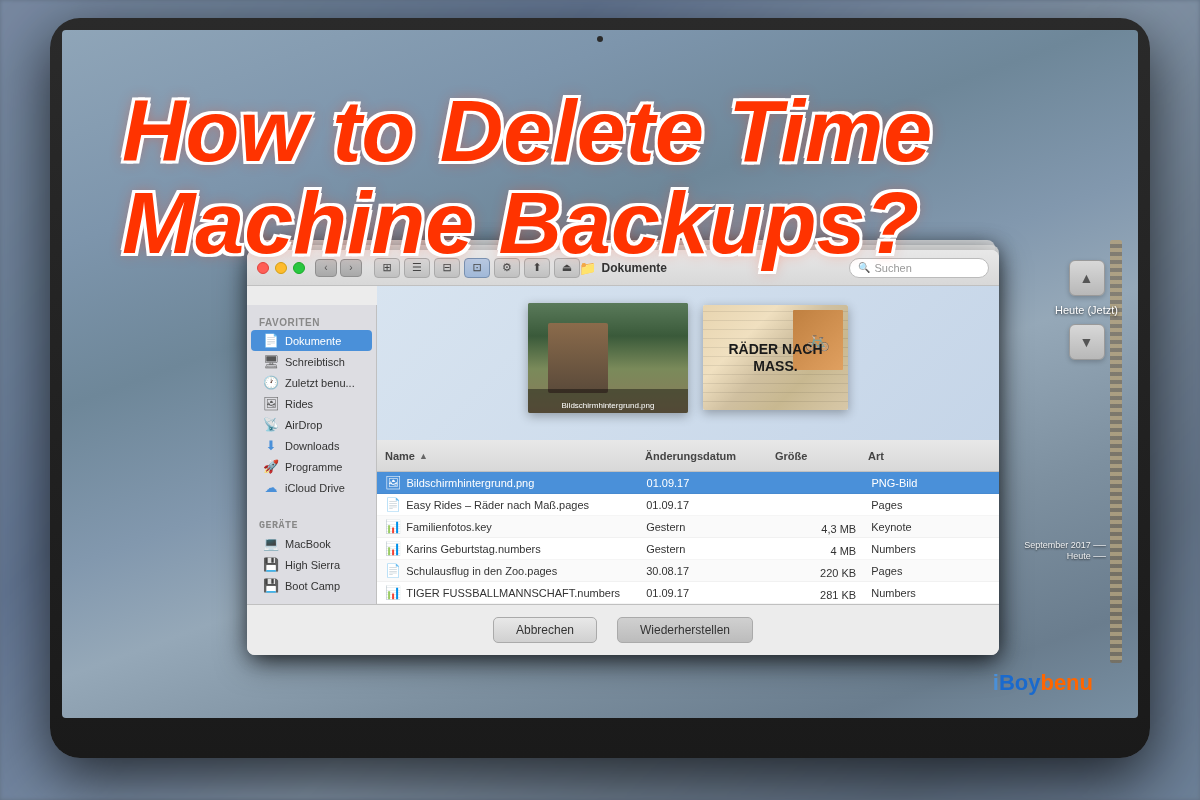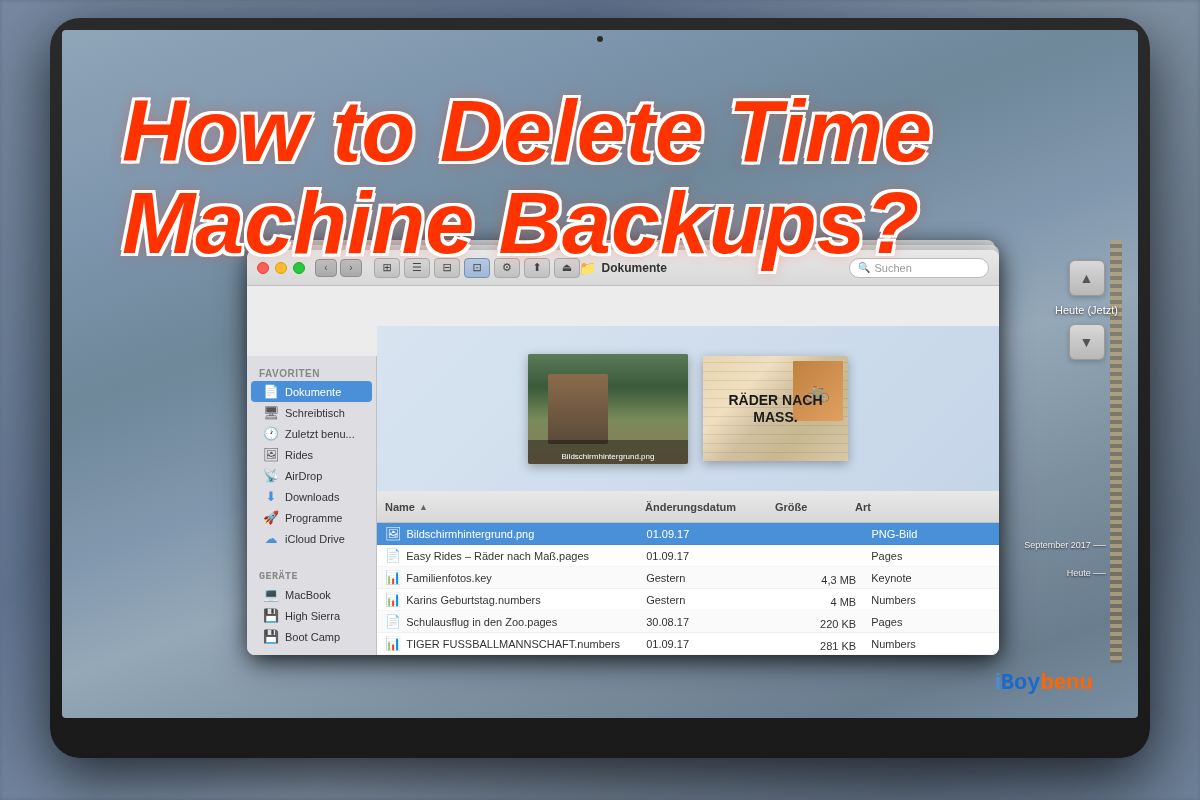--- a/index.html
+++ b/index.html
@@ -420,21 +420,21 @@
       border-bottom: 1px solid #c0c0c0;
       font-size: 11px;
       font-weight: 600;
       color: #444;
       padding: 0 8px;
     }
 
     .col-name { width: 260px; display: flex; align-items: center; gap: 4px; }
     .col-date { width: 130px; }
     .col-size { width: 80px; }
-    .col-type { flex: 1; }
+    .col-type { flex: 1; margin-left: 13px; }
 
     .sort-arrow { color: #666; font-size: 9px; }
 
     .file-rows {
       overflow-y: auto;
     }
 
     .file-row {
       display: flex;
       align-items: center;
@@ -538,32 +538,32 @@
     .iboysoft-logo {
       position: absolute;
       bottom: 22px;
       right: 45px;
       font-size: 22px;
       font-weight: 900;
       z-index: 20;
     }
 
     .logo-i { color: #4a90d9; }
-    .logo-boy { color: #1a6acd; font-family: Liberation Mono, monospace; }
+    .logo-boy { color: #1a6acd; }
     .logo-soft { color: #ff6600; }
 
     
     .timeline-labels-outside {
       position: absolute;
       right: 32px;
       top: 510px;
       z-index: 6;
       display: flex;
       flex-direction: column;
-      gap: 18px;
+      gap: 1px;
     }
 
     .tl-label-item {
       font-size: 9px;
       color: rgba(255,255,255,0.9);
       text-shadow: 0 1px 2px rgba(0,0,0,0.7);
       text-align: right;
     }
 
     
@@ -786,20 +786,24 @@
                   <span class="file-size">645 KB</span>
                   <span class="file-type">Numbers</span>
                 </div>
 
               </div>
             </div>
 
           </div>
         </div>
 
+        <div class="finder-footer">
+          <button class="footer-btn">Abbrechen</button>
+          <button class="footer-btn primary">Wiederherstellen</button>
+        </div>
 
       </div>
     </div>
 
     <div class="tm-right-panel">
       <div class="tm-arrow-btn">▲</div>
       <div class="tm-label">Heute (Jetzt)</div>
       <div class="tm-arrow-btn-down">▼</div>
     </div>
 

